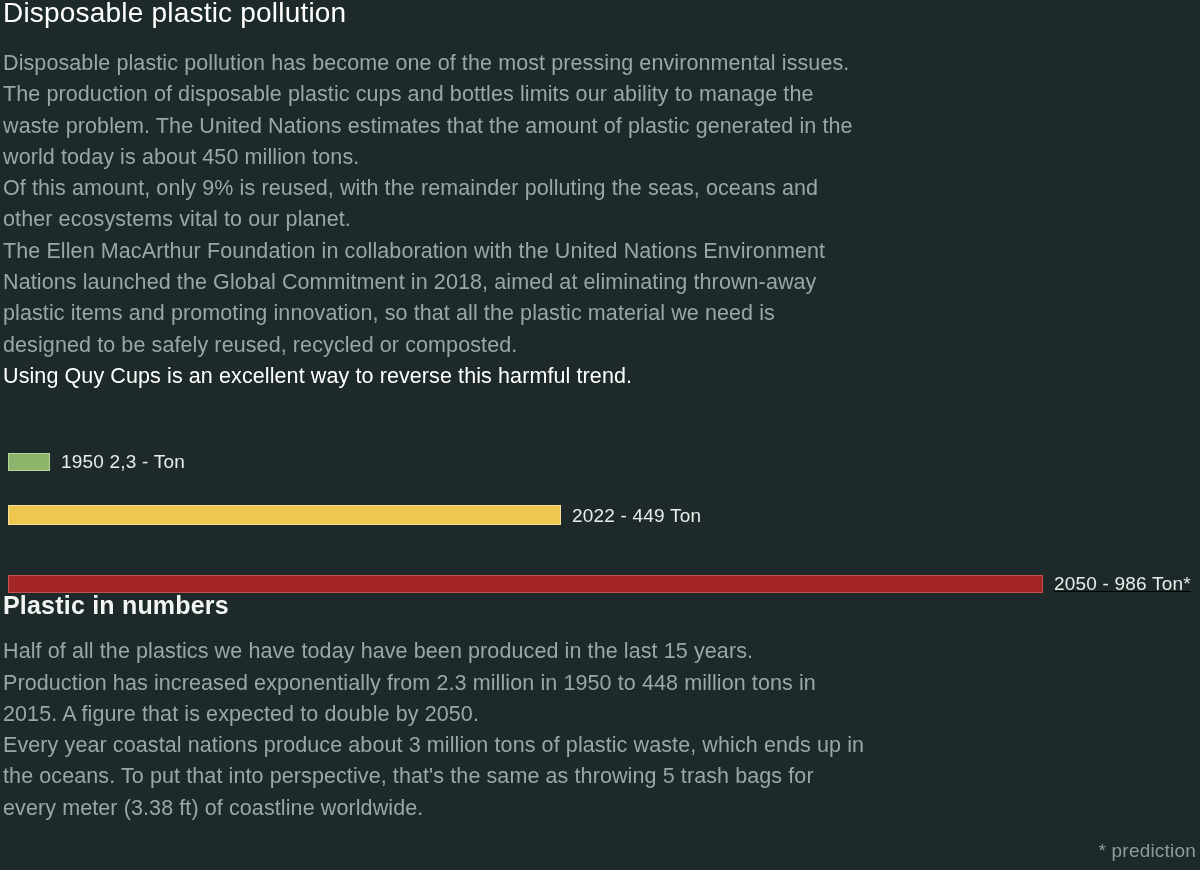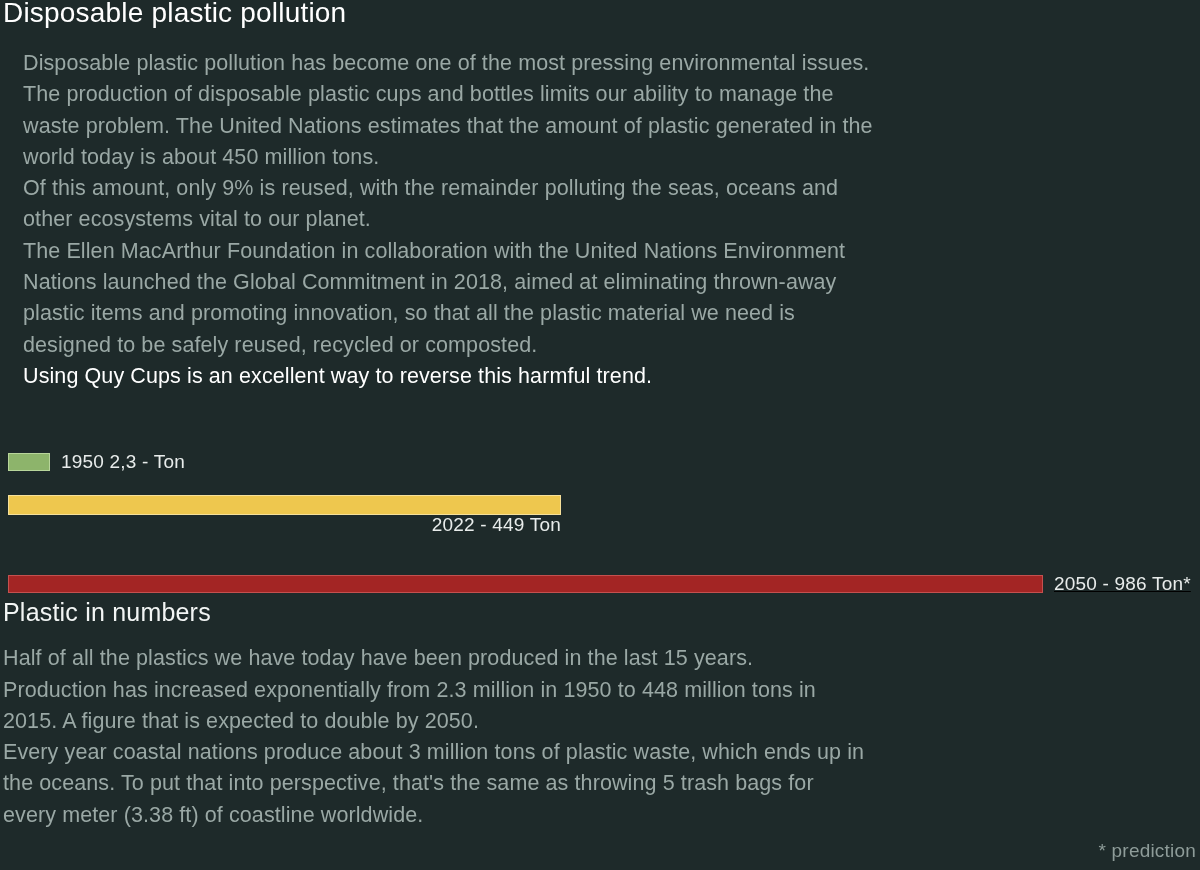--- a/index.html
+++ b/index.html
@@ -88,21 +88,21 @@
     font-size: 19px;
     line-height: 19px;
     color: #e8eceb;
     font-weight: 400;
     margin-left: 11px;
     letter-spacing: 0.2px;
     flex: 0 0 auto;
   }
 
   .row-1950 { top: 14px; }
-  .row-2022 { top: 68px; flex-direction: column; }
+  .row-2022 { top: 68px; }
   .row-2050 { top: 136px; text-decoration: underline; }
 
   .bar-1950 {
     width: 42px;
     height: 18px;
     background: #8db46b;
     border: 1px solid #b8d59b;
   }
   .bar-2022 {
     width: 553px;
@@ -132,21 +132,21 @@
 </style>
 </head>
 <body>
 
 <div class="page">
 
   <h1 class="h1" style="margin-top:-2px;">Disposable plastic pollution</h1>
 
   <div class="gap-title"></div>
 
-  <div class="body-block" style="margin-top:8px;margin-left:20px;">
+  <div class="body-block" style="margin-top:8px;">
     <span class="line">Disposable plastic pollution has become one of the most pressing environmental issues.</span>
     <span class="line">The production of disposable plastic cups and bottles limits our ability to manage the</span>
     <span class="line">waste problem. The United Nations estimates that the amount of plastic generated in the</span>
     <span class="line">world today is about 450 million tons.</span>
     <span class="line">Of this amount, only 9% is reused, with the remainder polluting the seas, oceans and</span>
     <span class="line">other ecosystems vital to our planet.</span>
     <span class="line">The Ellen MacArthur Foundation in collaboration with the United Nations Environment</span>
     <span class="line">Nations launched the Global Commitment in 2018, aimed at eliminating thrown-away</span>
     <span class="line">plastic items and promoting innovation, so that all the plastic material we need is</span>
     <span class="line">designed to be safely reused, recycled or composted.</span>
@@ -165,21 +165,21 @@
       <div class="bar-label">2022 - 449 Ton</div>
     </div>
 
     <div class="chart-row row-2050">
       <div class="bar bar-2050"></div>
       <div class="bar-label">2050 - 986 Ton*</div>
     </div>
 
   </div>
 
-  <h2 class="h2" style="margin-top:10px;">Plastic in numbers</h2>
+  <h2 class="h2" style="margin-top:3px;font-weight:bold;">Plastic in numbers</h2>
 
   <div class="body-block" style="margin-top:16px;">
     <span class="line">Half of all the plastics we have today have been produced in the last 15 years.</span>
     <span class="line">Production has increased exponentially from 2.3 million in 1950 to 448 million tons in</span>
     <span class="line">2015. A figure that is expected to double by 2050.</span>
     <span class="line">Every year coastal nations produce about 3 million tons of plastic waste, which ends up in</span>
     <span class="line">the oceans. To put that into perspective, that's the same as throwing 5 trash bags for</span>
     <span class="line">every meter (3.38 ft) of coastline worldwide.</span>
   </div>
 

